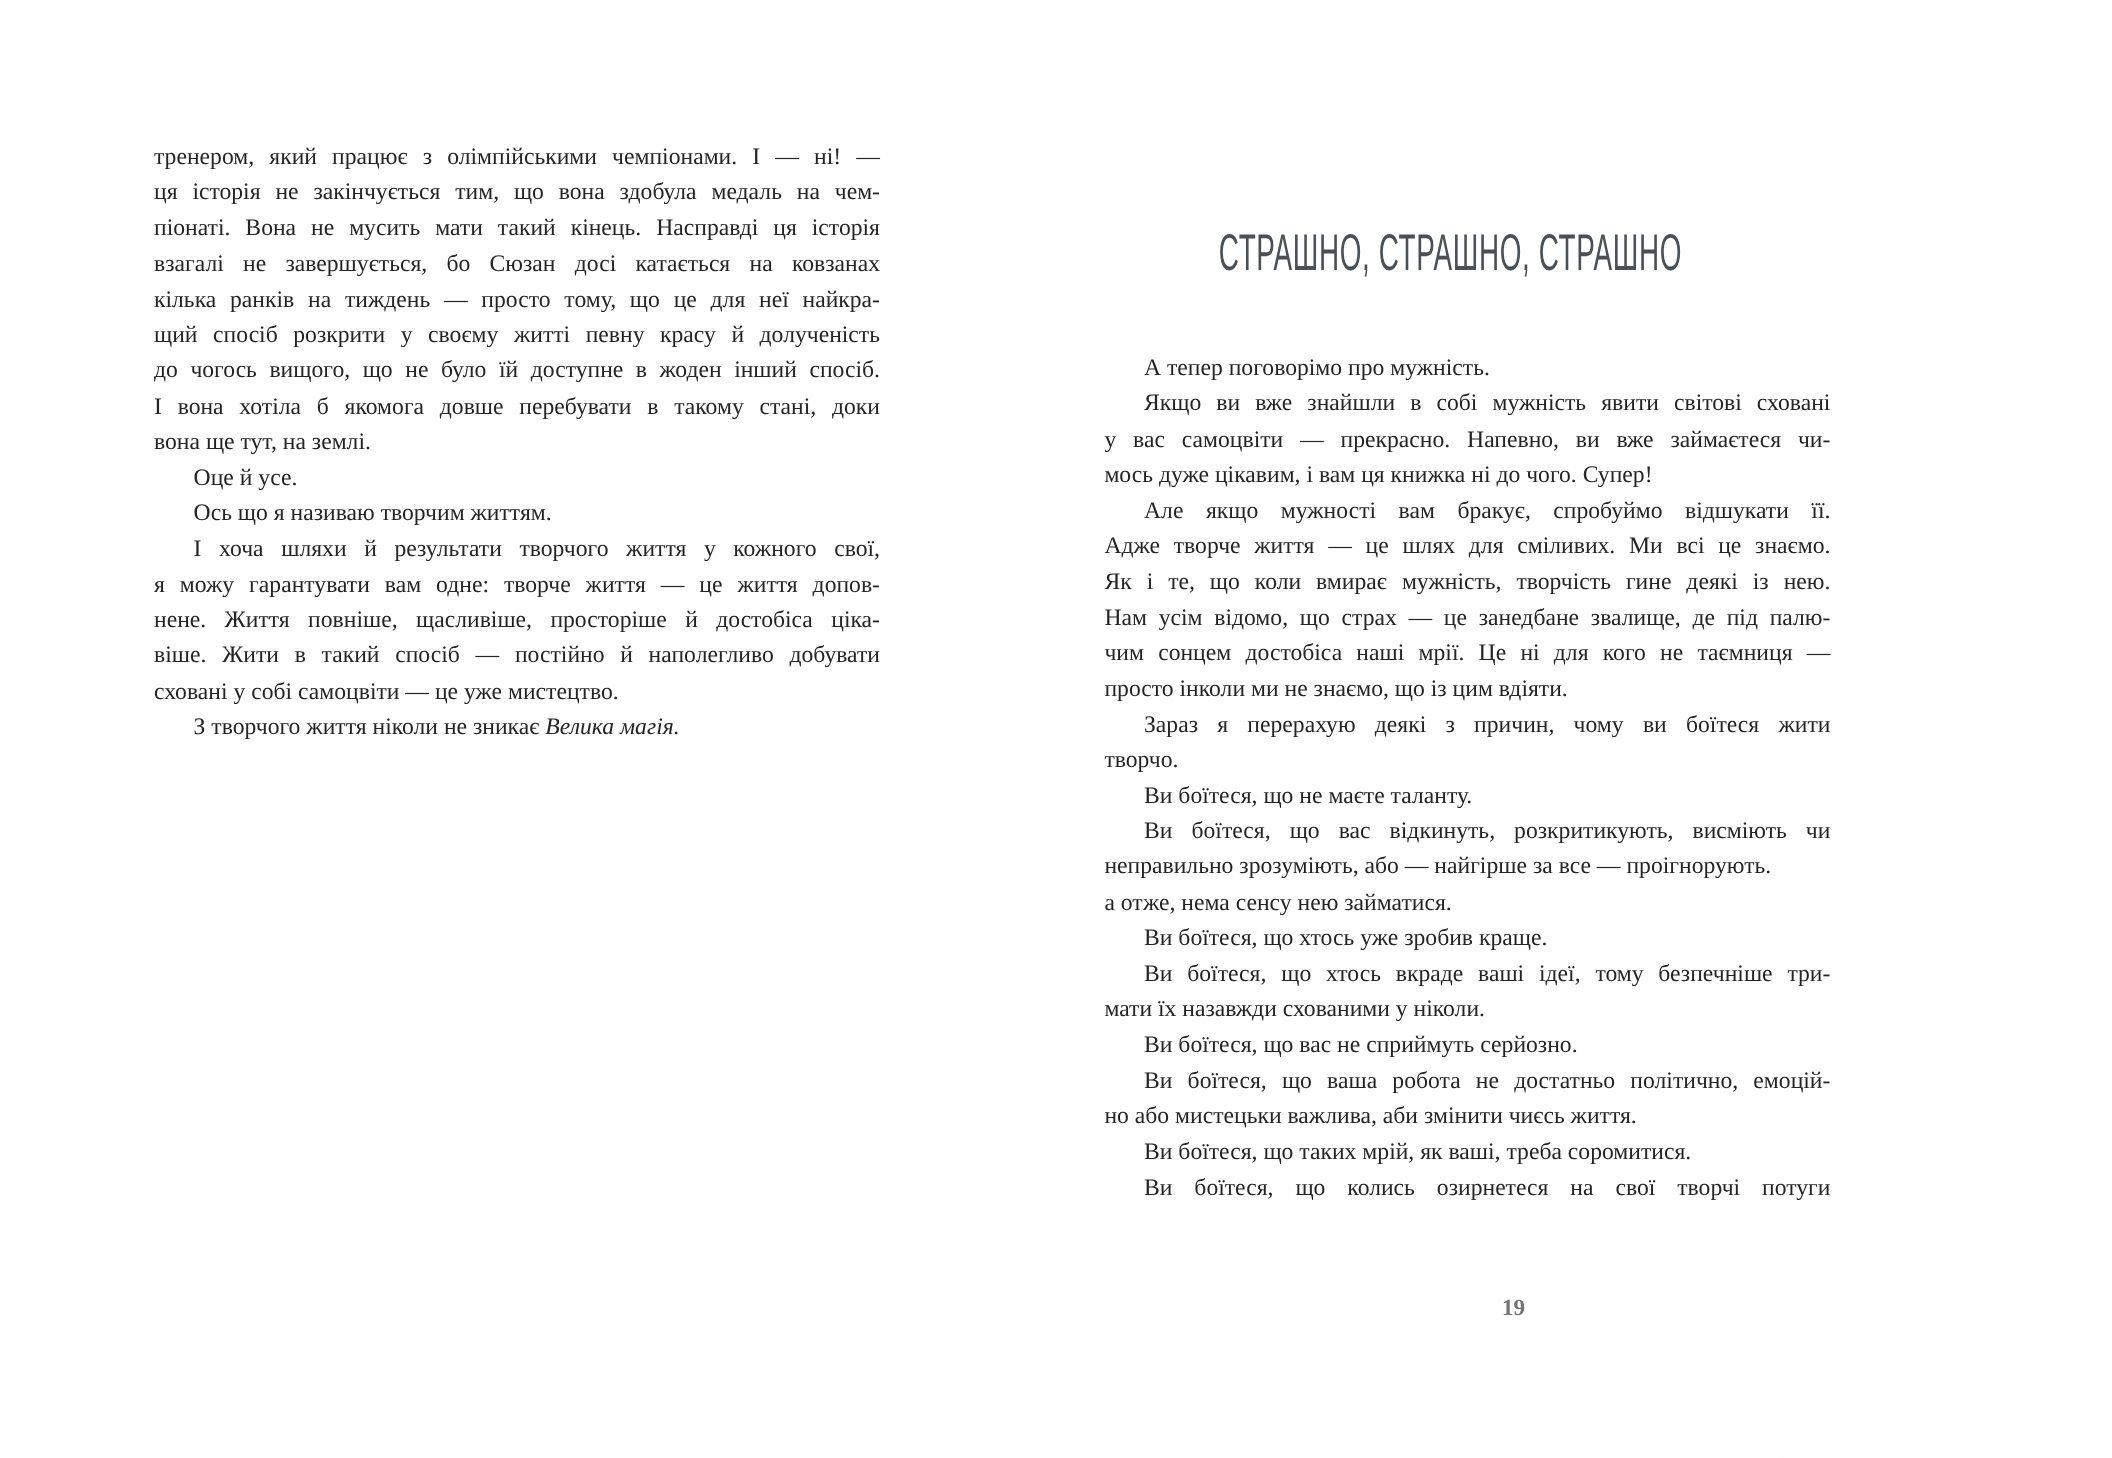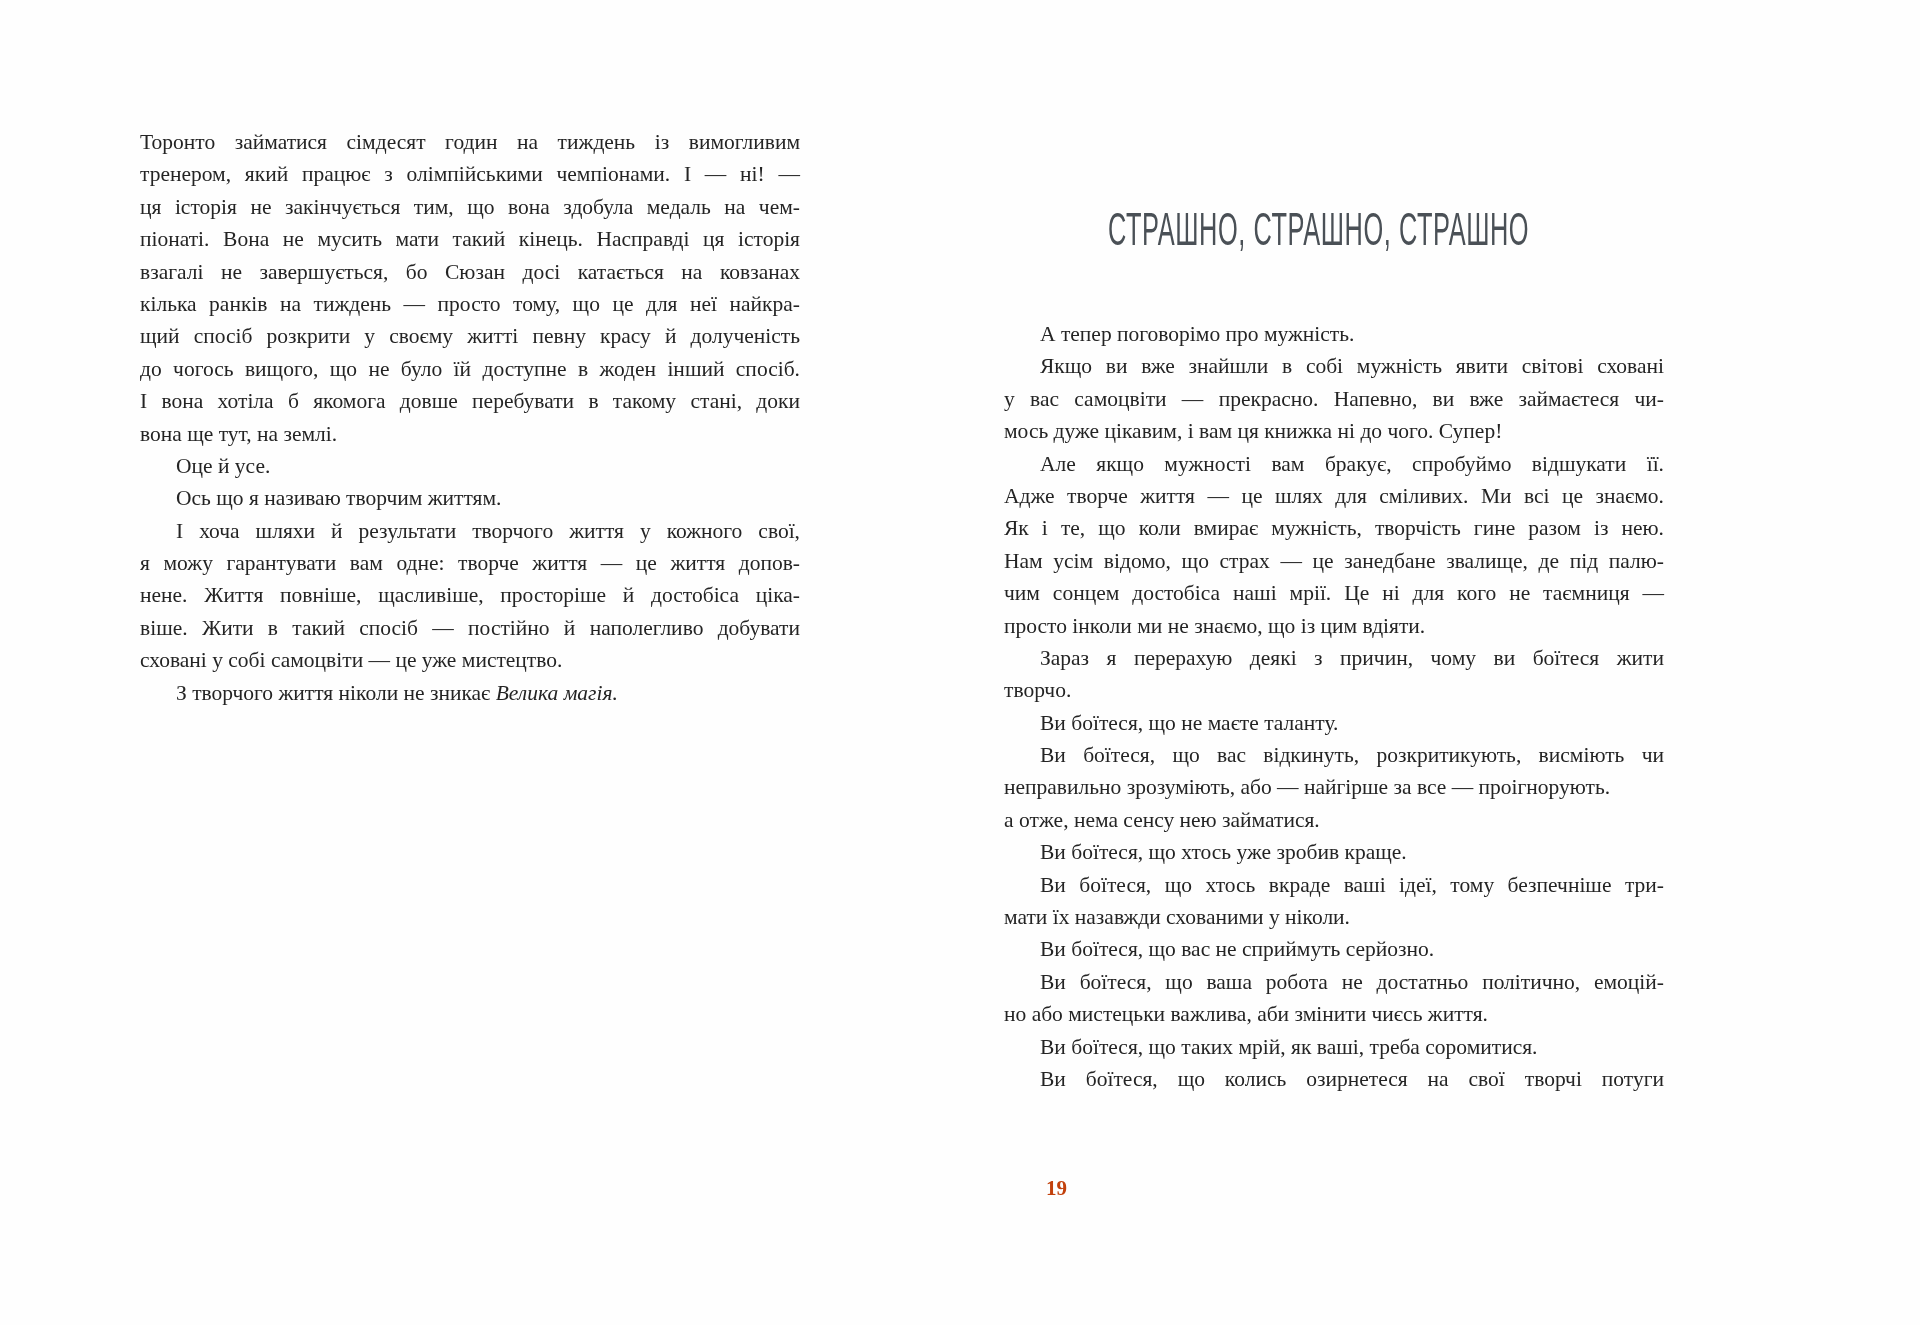--- a/index.html
+++ b/index.html
@@ -55,32 +55,32 @@
     color: #4a5056;
     white-space: nowrap;
     transform: scaleX(0.54);
     transform-origin: left top;
   }
   .page-number {
     position: absolute;
     left: 1046px;
     top: 1176px;
     width: 660px;
+    text-align: center;
     font-size: 21px;
     font-weight: 700;
-    color: #c2410c;
+    color: #737373;
   }
 </style>
 </head>
 <body>
 
 <div class="spread">
 
   <div class="page-text left">
-      <div class="line"><span>Торонто займатися сімдесят годин на тиждень із вимогливим</span></div>
       <div class="line"><span>тренером, який працює з олімпійськими чемпіонами. І — ні! —</span></div>
       <div class="line"><span>ця історія не закінчується тим, що вона здобула медаль на чем-</span></div>
       <div class="line"><span>піонаті. Вона не мусить мати такий кінець. Насправді ця історія</span></div>
       <div class="line"><span>взагалі не завершується, бо Сюзан досі катається на ковзанах</span></div>
       <div class="line"><span>кілька ранків на тиждень — просто тому, що це для неї найкра-</span></div>
       <div class="line"><span>щий спосіб розкрити у своєму житті певну красу й долученість</span></div>
       <div class="line"><span>до чогось вищого, що не було їй доступне в жоден інший спосіб.</span></div>
       <div class="line"><span>І вона хотіла б якомога довше перебувати в такому стані, доки</span></div>
       <div class="line no-just"><span>вона ще тут, на землі.</span></div>
       <div class="line no-just indent"><span>Оце й усе.</span></div>
@@ -97,21 +97,21 @@
     <span class="heading-inner">СТРАШНО, СТРАШНО, СТРАШНО</span>
   </div>
 
   <div class="page-text right">
       <div class="line no-just indent"><span>А тепер поговорімо про мужність.</span></div>
       <div class="line indent"><span>Якщо ви вже знайшли в собі мужність явити світові сховані</span></div>
       <div class="line"><span>у вас самоцвіти — прекрасно. Напевно, ви вже займаєтеся чи-</span></div>
       <div class="line no-just"><span>мось дуже цікавим, і вам ця книжка ні до чого. Супер!</span></div>
       <div class="line indent"><span>Але якщо мужності вам бракує, спробуймо відшукати її.</span></div>
       <div class="line"><span>Адже творче життя — це шлях для сміливих. Ми всі це знаємо.</span></div>
-      <div class="line"><span>Як і те, що коли вмирає мужність, творчість гине разом із нею.</span></div>
+      <div class="line"><span>Як і те, що коли вмирає мужність, творчість гине деякі із нею.</span></div>
       <div class="line"><span>Нам усім відомо, що страх — це занедбане звалище, де під палю-</span></div>
       <div class="line"><span>чим сонцем достобіса наші мрії. Це ні для кого не таємниця —</span></div>
       <div class="line no-just"><span>просто інколи ми не знаємо, що із цим вдіяти.</span></div>
       <div class="line indent"><span>Зараз я перерахую деякі з причин, чому ви боїтеся жити</span></div>
       <div class="line no-just"><span>творчо.</span></div>
       <div class="line no-just indent"><span>Ви боїтеся, що не маєте таланту.</span></div>
       <div class="line indent"><span>Ви боїтеся, що вас відкинуть, розкритикують, висміють чи</span></div>
       <div class="line no-just"><span>неправильно зрозуміють, або — найгірше за все — проігнорують.</span></div>
       <div class="line no-just"><span>а отже, нема сенсу нею займатися.</span></div>
       <div class="line no-just indent"><span>Ви боїтеся, що хтось уже зробив краще.</span></div>

